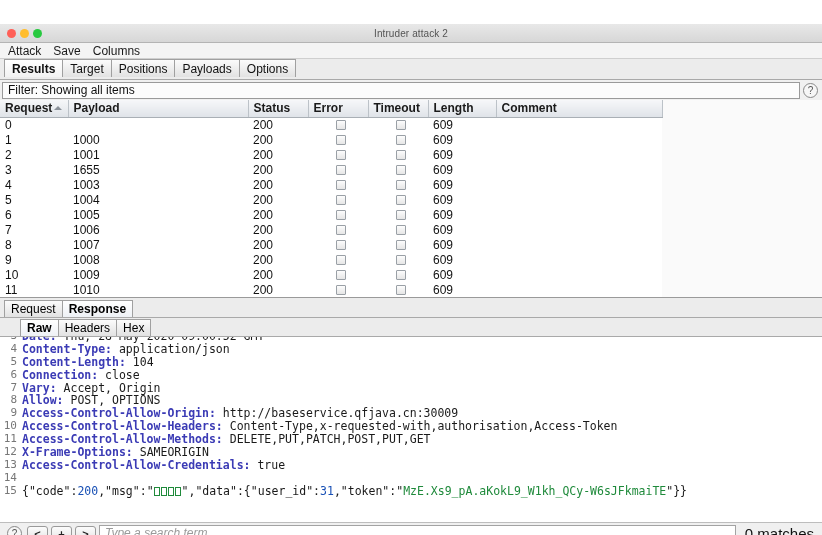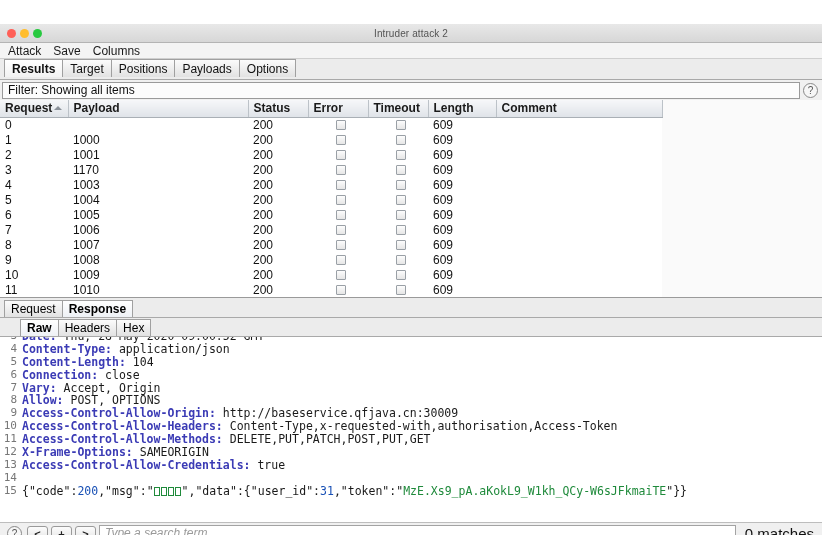--- a/index.html
+++ b/index.html
@@ -414,21 +414,21 @@
             <td>2</td>
             <td>1001</td>
             <td>200</td>
             <td class="center"><span class="cb"></span></td>
             <td class="center"><span class="cb"></span></td>
             <td>609</td>
             <td></td>
           </tr>
           <tr class="row">
             <td>3</td>
-            <td>1170</td>
+            <td>1655</td>
             <td>200</td>
             <td class="center"><span class="cb"></span></td>
             <td class="center"><span class="cb"></span></td>
             <td>609</td>
             <td></td>
           </tr>
           <tr class="row">
             <td>4</td>
             <td>1003</td>
             <td>200</td>

